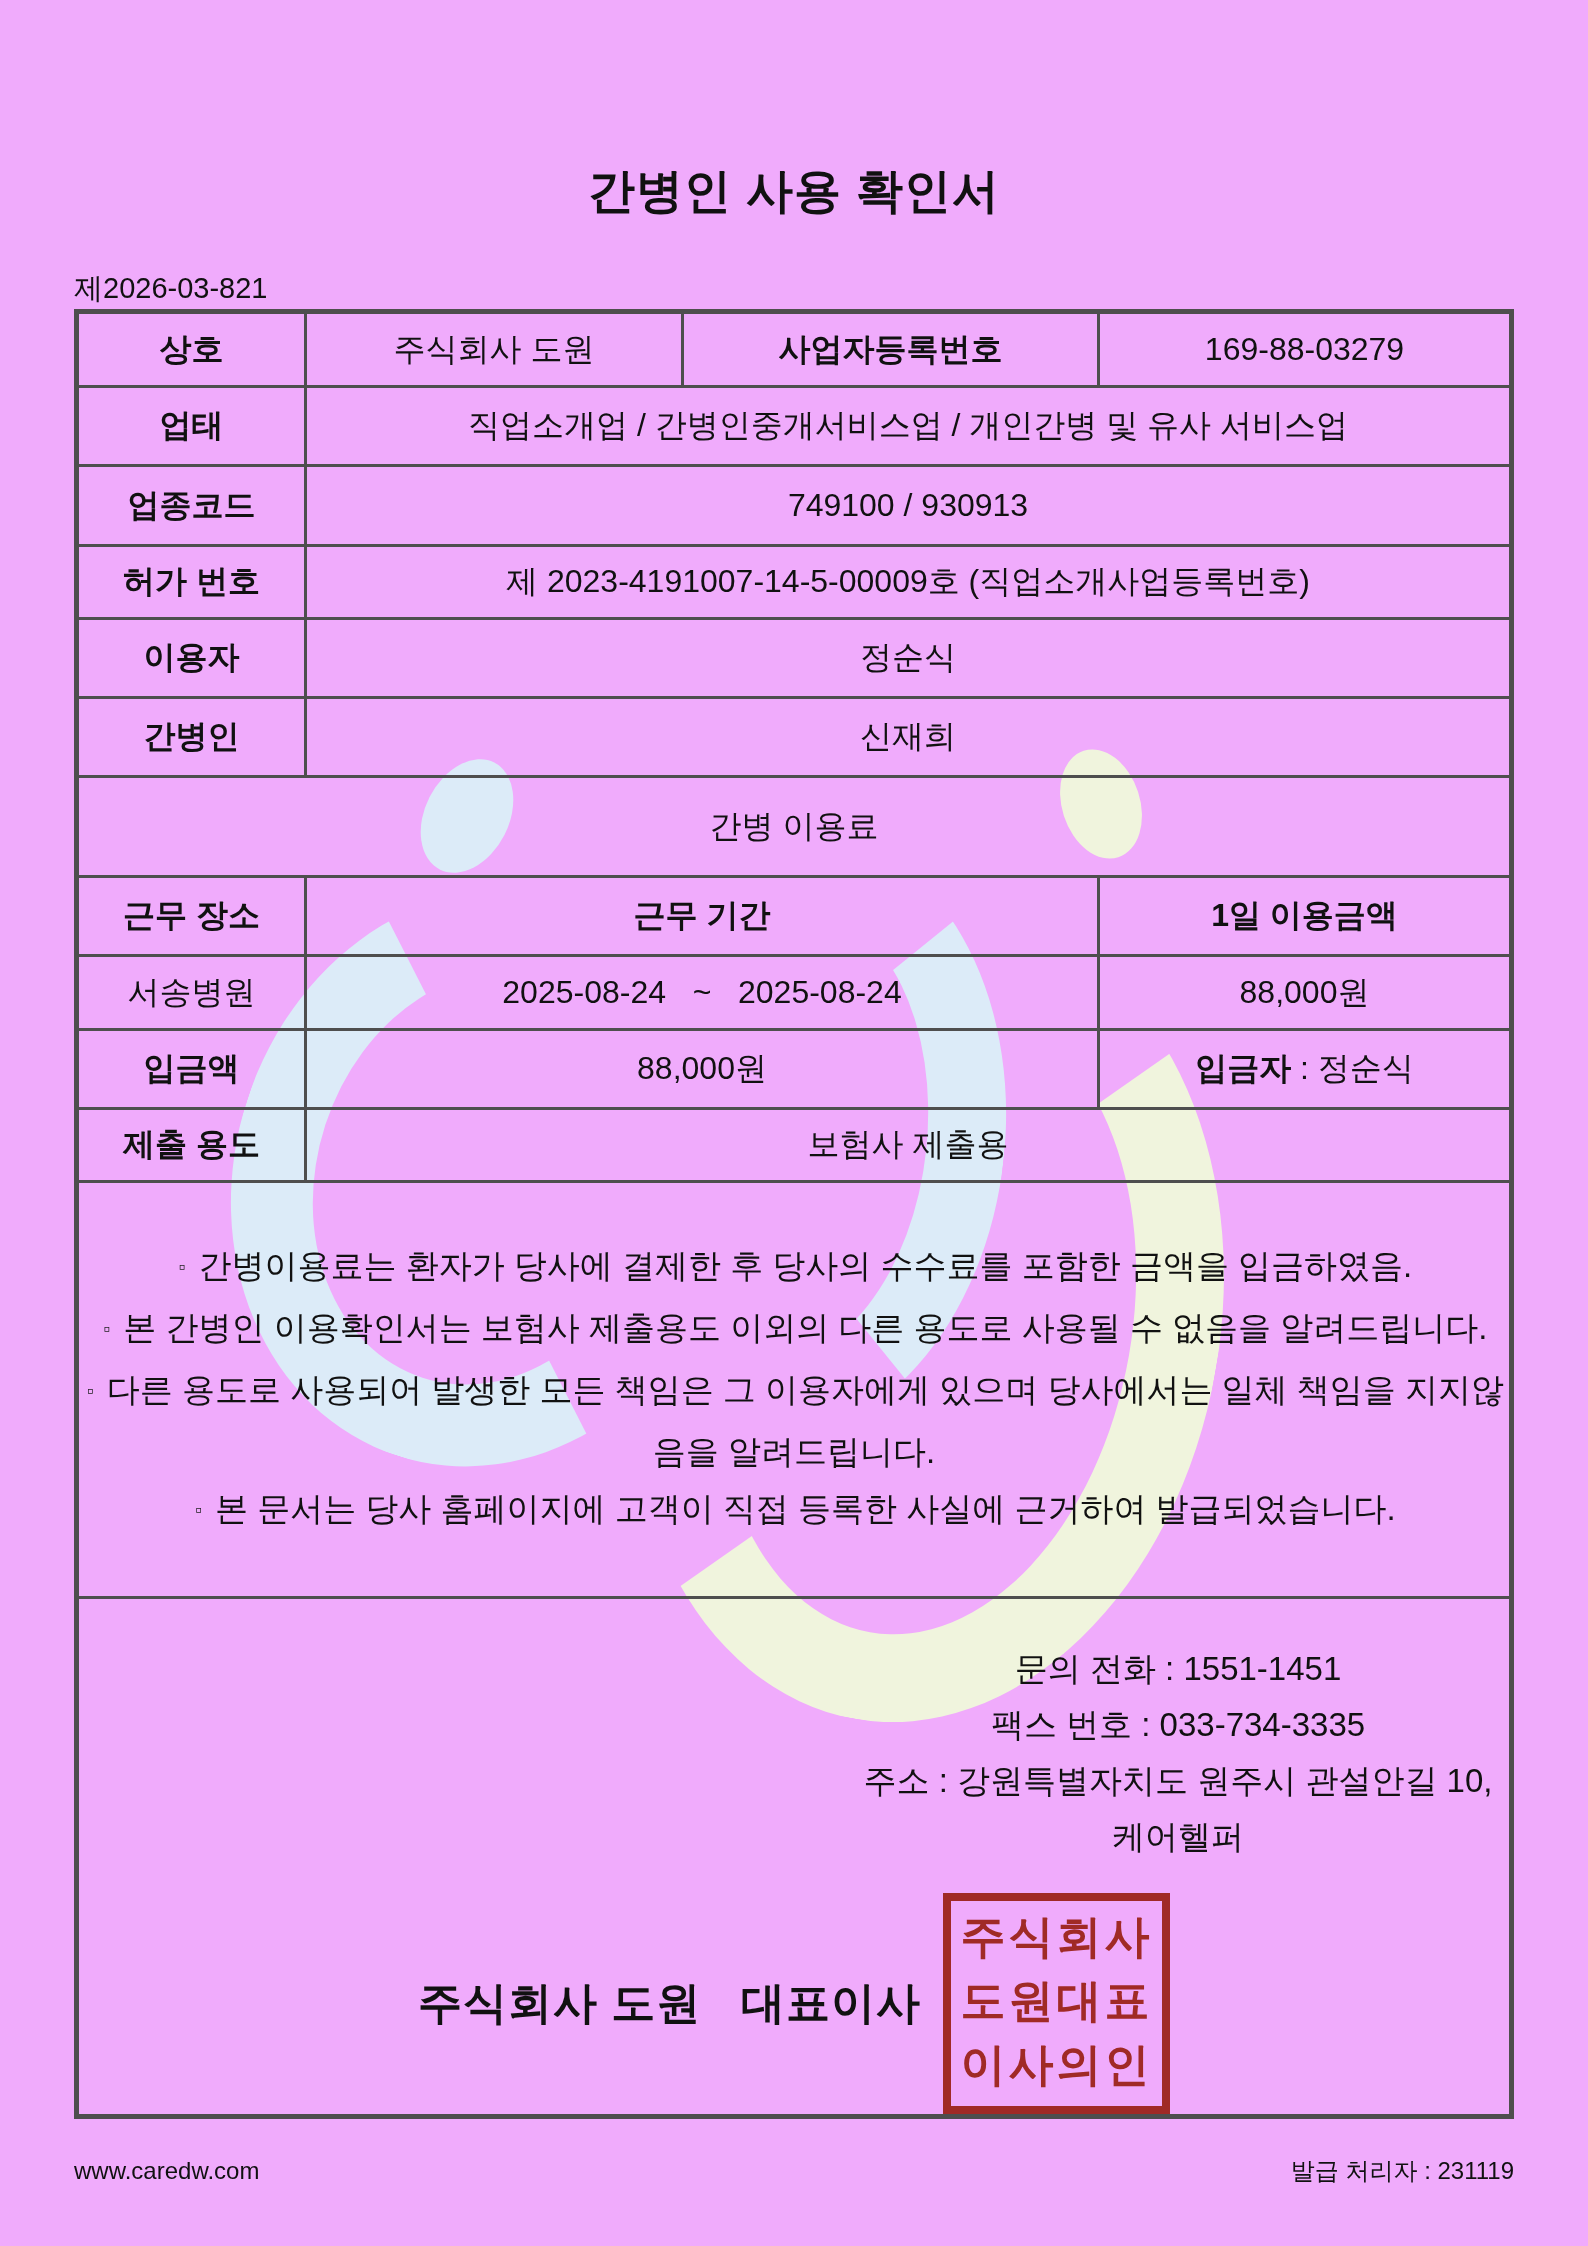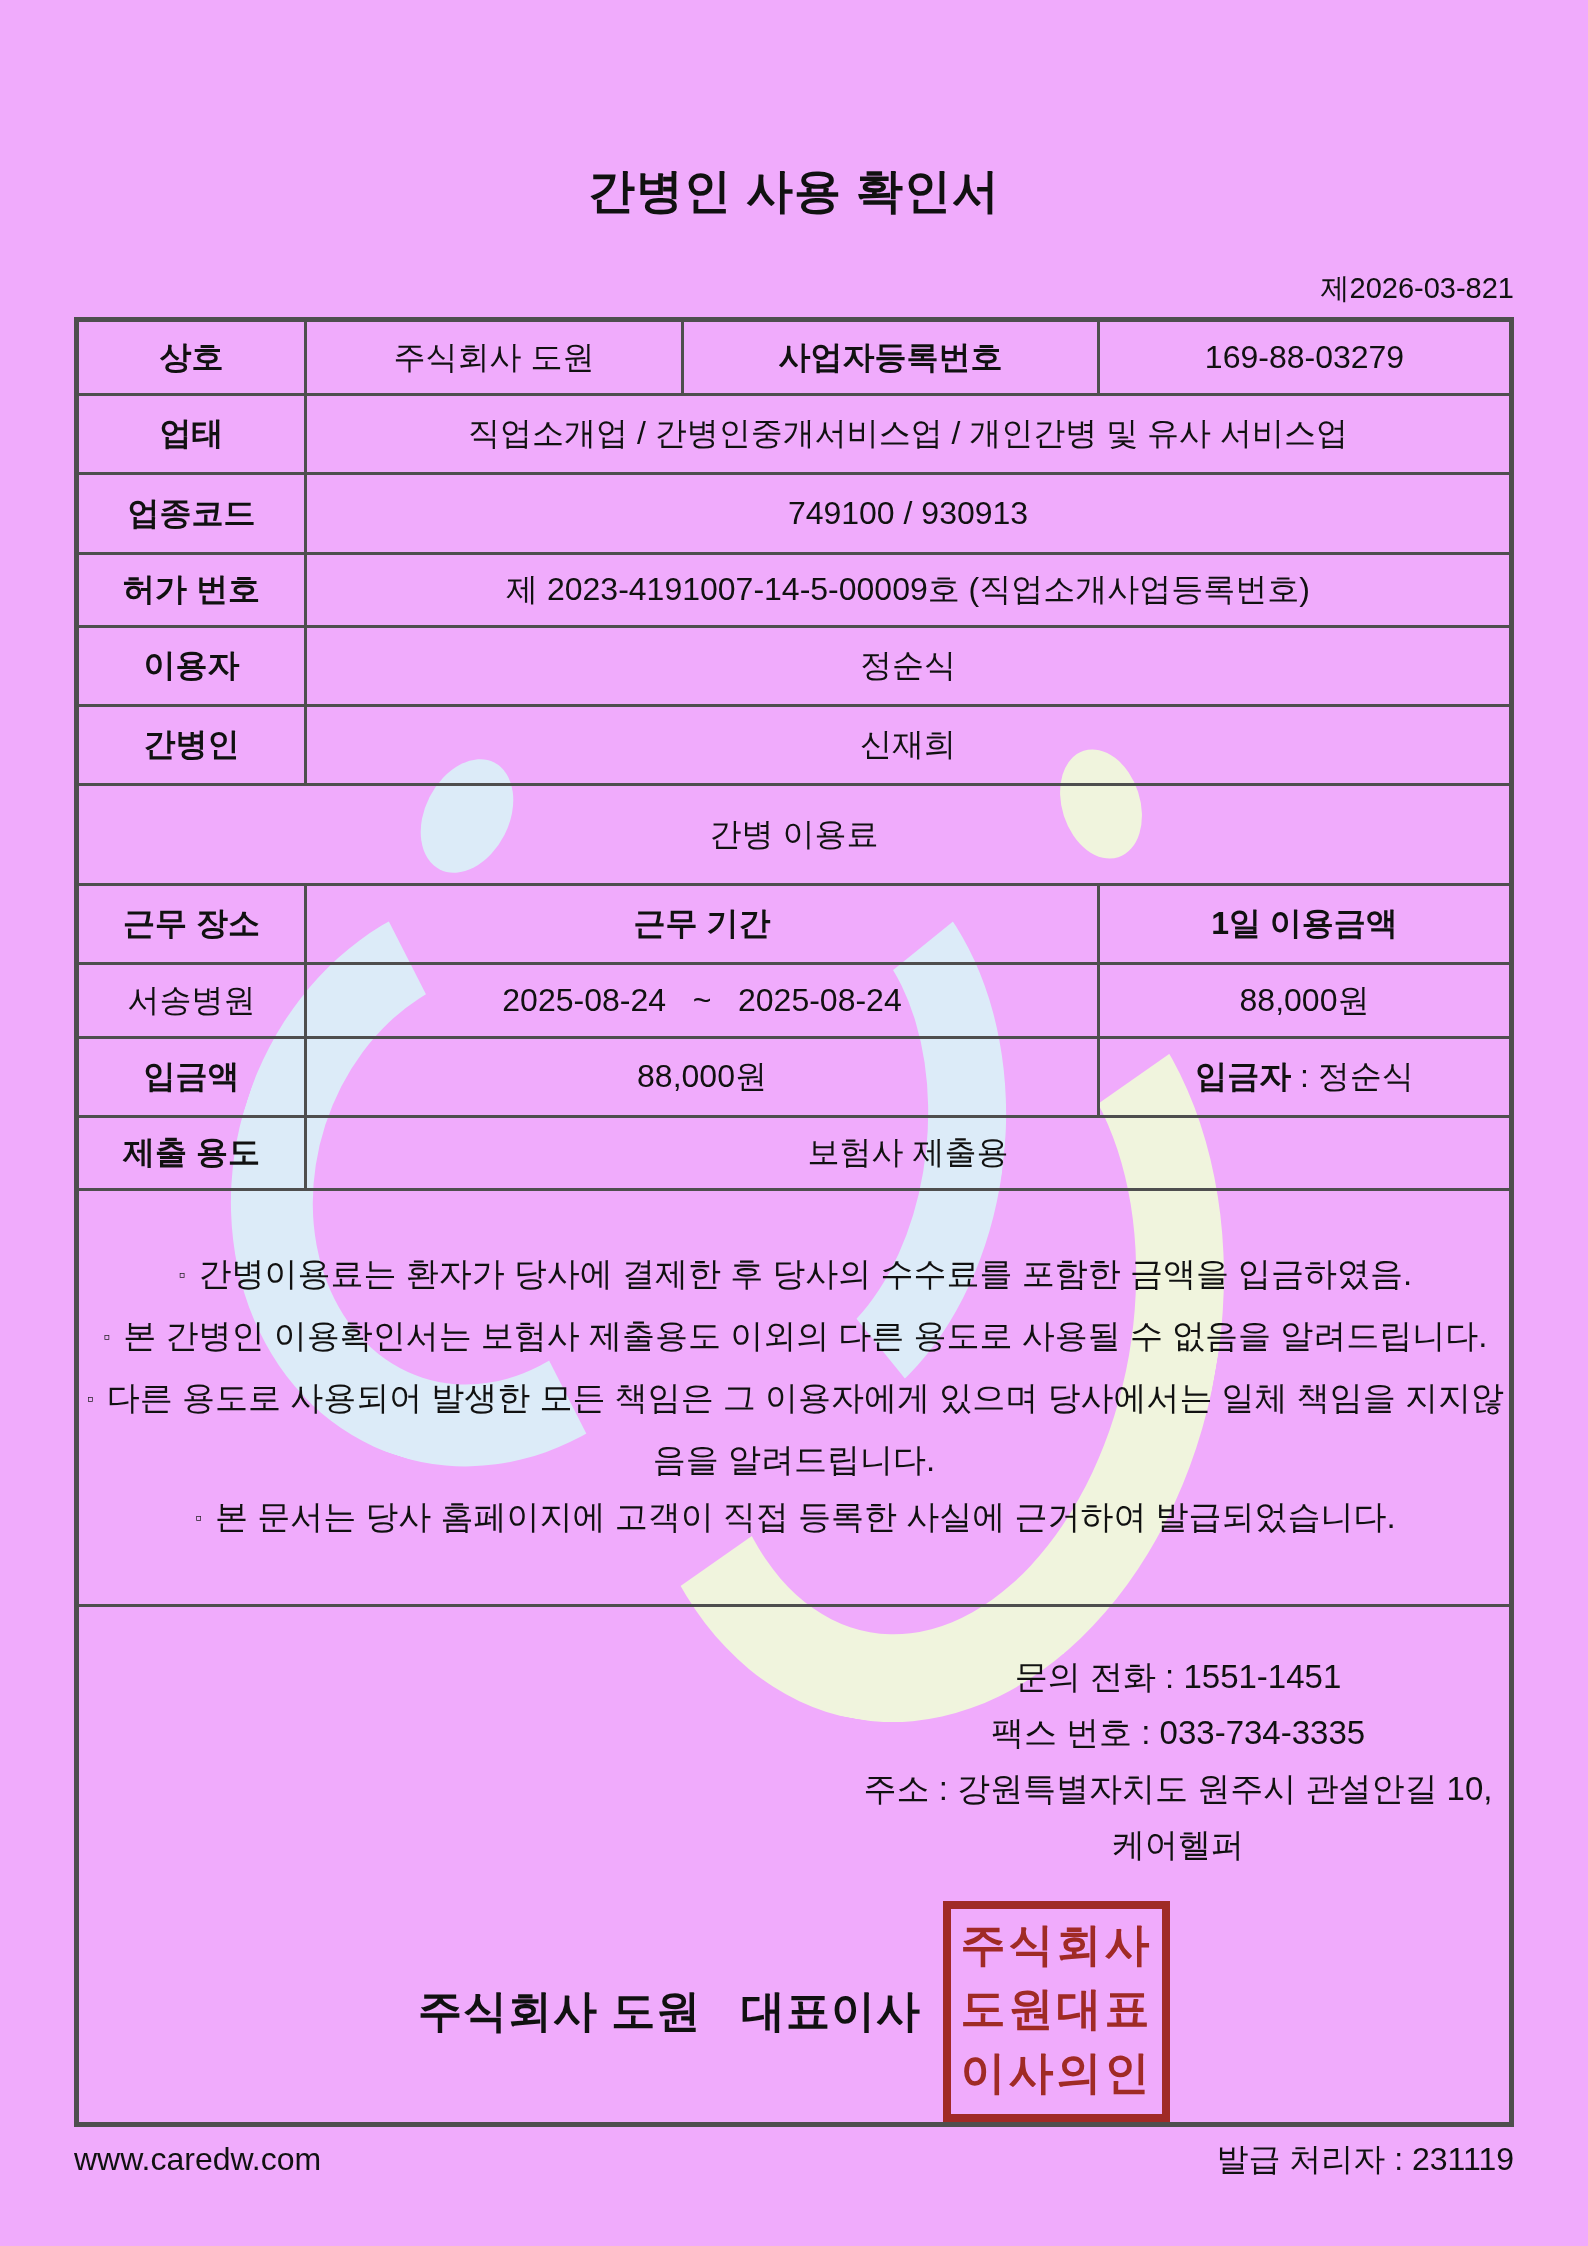--- a/index.html
+++ b/index.html
@@ -31,22 +31,21 @@
                    border:88px solid transparent; border-right-color:#f0f4dd;
                    border-bottom-color:#f0f4dd; border-radius:50%; transform:rotate(10deg); }
   
   .content { position:relative; z-index:1; padding:0 74px; }
   .title {
     margin-top:160px;
     text-align:center;
     font-size:47px; font-weight:bold; letter-spacing:1px;
   }
   .doc-number {
-    margin-top:46px; margin-bottom:8px;
-    text-align:right;
+    margin-top:46px; margin-bottom:0;
     font-size:29px;
   }
   table.main {
     width:100%;
     border-collapse:collapse;
     border:5px solid #4e4e4e;
     table-layout:fixed;
     background:transparent;
   }
   table.main th, table.main td {
@@ -76,22 +75,22 @@
     border:8px solid #a02a26;
     display:flex; flex-direction:column; align-items:center; justify-content:flex-start;
     padding:4px 2px;
   }
   .stamp-line {
     font-size:45px; font-weight:bold; color:#a02a26;
     line-height:64px; letter-spacing:3px; white-space:nowrap;
   }
   .footer {
     display:flex; justify-content:space-between; align-items:baseline;
-    margin-top:11px;
-    font-size:32px;
+    margin-top:36px;
+    font-size:24px;
   }
 </style>
 </head>
 <body>
 
 <div class="page">
 
   <div class="wm wm-arc-blue-left"></div>
   <div class="wm wm-arc-blue-right"></div>
   <div class="wm wm-arc-green"></div>

